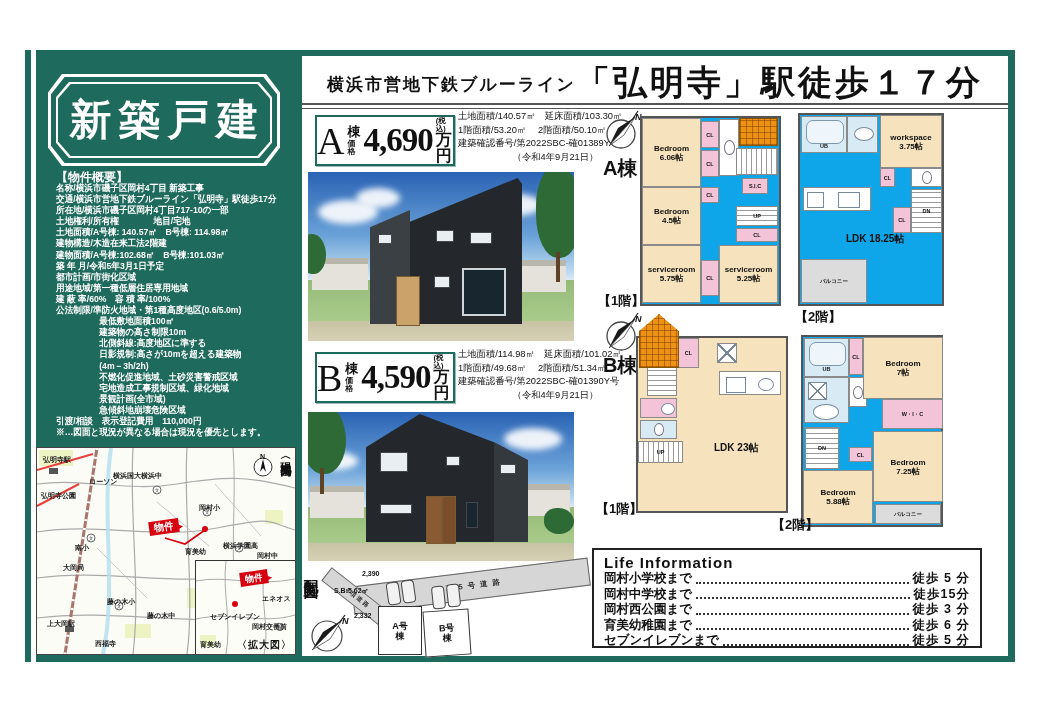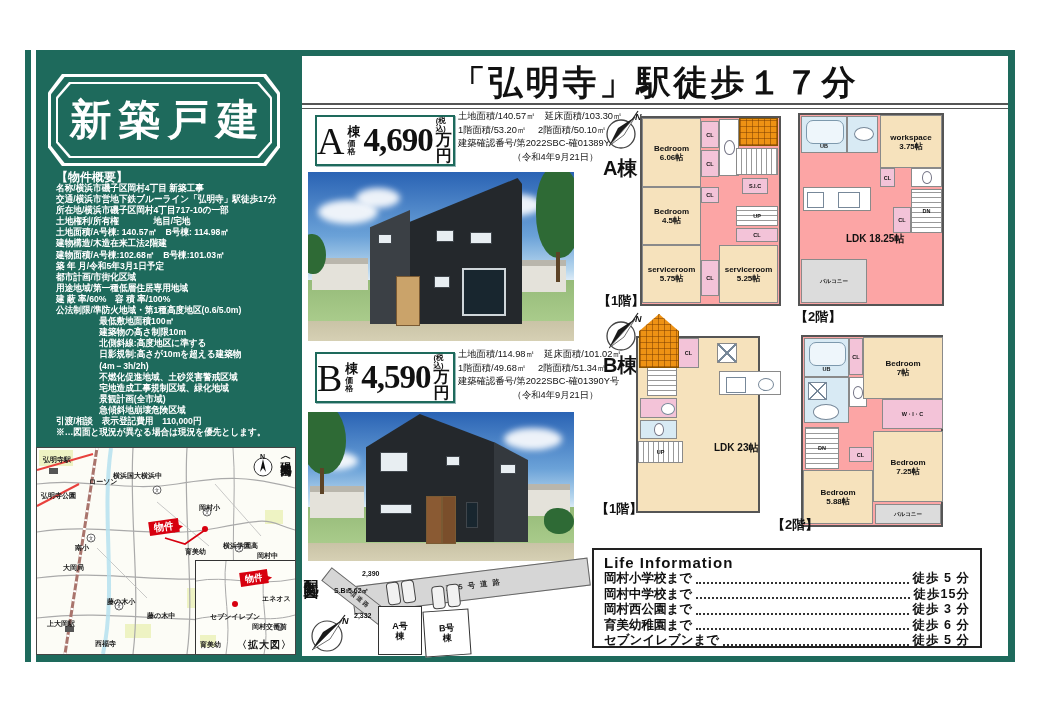--- a/index.html
+++ b/index.html
@@ -49,21 +49,21 @@
   .photo{overflow:hidden;background:linear-gradient(180deg,#2a63b4 0%,#6ba2d8 38%,#b8d7ee 58%,#dcebf7 64%,#96bb79 64%,#a9cb8b 88%,#c9c3a6 88%,#d6d0b4 100%)}
   .cloud{position:absolute;background:#fff;border-radius:50%;opacity:.9;filter:blur(3px)}
   .bgh{position:absolute;background:#e4e2da;border-top:6px solid #b9b6ac;height:26px}
   .tree{position:absolute;background:#2e6a35;border-radius:45% 55% 50% 50%}
   .trunk{position:absolute;background:#5c4326;width:4px}
   .hf{position:absolute}
   .win{position:absolute;background:#e8eef2;border:1px solid #40464c}
   .winD{position:absolute;background:#18262f;border:2px solid #cfd6da}
   .doorW{position:absolute;background:#caa36a;border:1px solid #7a5a33}
   
-  .plan{background:#fca5a5;border:2.5px solid #555;box-sizing:border-box}
+  .plan{background:#0ea5e9;border:2.5px solid #555;box-sizing:border-box}
   .rm{position:absolute;box-sizing:border-box;border:1px solid #8a8a8a;display:flex;
       flex-direction:column;align-items:center;justify-content:center;text-align:center;overflow:hidden}
   .cream{background:#f6e2bc}.pink{background:#f3c3d8}.blue{background:#d8eaf4}
   .grayrm{background:#dcdcdc}.whiterm{background:#fff}
   .st-h{background:repeating-linear-gradient(90deg,#fff 0 4px,#999 4px 5px)}
   .st-v{background:repeating-linear-gradient(0deg,#fff 0 4px,#999 4px 5px)}
   .entr{background-color:#ee9214;background-image:repeating-linear-gradient(0deg,rgba(120,60,0,.5) 0 1px,transparent 1px 6px),repeating-linear-gradient(90deg,rgba(120,60,0,.5) 0 1px,transparent 1px 6px);border:1px solid #8a5500}
   .rnm{font-size:8px;font-weight:bold;line-height:9px}
   .rsz{font-size:8px;font-weight:bold;line-height:9px}
   .rbig{font-size:10px;font-weight:bold;line-height:11px}
@@ -136,20 +136,21 @@
   <div class="ov-line">　　　　　(4m－3h/2h)</div>
   <div class="ov-line">　　　　　不燃化促進地域、土砂災害警戒区域</div>
   <div class="ov-line">　　　　　宅地造成工事規制区域、緑化地域</div>
   <div class="ov-line">　　　　　景観計画(全市域)</div>
   <div class="ov-line">　　　　　急傾斜地崩壊危険区域</div>
   <div class="ov-line">引渡/相談　表示登記費用　110,000円</div>
   <div class="ov-line">※…図面と現況が異なる場合は現況を優先とします。</div>
 </div>
 
 <div class="abs hl">
+  <span class="hl-pre">横浜市営地下鉄ブルーライン</span>
   <span class="hl-main">「弘明寺」駅徒歩１７分</span>
 </div>
 <div class="abs hl-rule"></div>
 
 <div class="abs pricebox" style="left:315px;top:115px">
   <span class="p-letter">A</span>
   <span class="p-col">
     <span class="p-tou">棟</span>
     <span class="p-kakaku">価格</span>
   </span>
@@ -318,21 +319,21 @@
   <div class="hf" style="left:186px;top:30px;width:34px;height:100px;background:#34393e;clip-path:polygon(0 0,100% 18%,100% 100%,0 100%)"></div>
   <div class="win" style="left:72px;top:40px;width:26px;height:18px"></div>
   <div class="win" style="left:138px;top:44px;width:12px;height:8px"></div>
   <div class="win" style="left:192px;top:52px;width:14px;height:8px"></div>
   <div class="win" style="left:72px;top:92px;width:30px;height:8px"></div>
   <div class="doorW" style="left:118px;top:84px;width:14px;height:46px;background:#8a5a33"></div>
   <div class="doorW" style="left:134px;top:84px;width:12px;height:46px;background:#7a4e2b"></div>
   <div class="win" style="left:158px;top:90px;width:10px;height:24px;background:#18262f"></div>
 </div>
 
-<div class="abs plan cream" style="left:636px;top:336px;width:124px;height:177px;background:#f6e2bc">
+<div class="abs plan cream" style="left:636px;top:336px;width:152px;height:177px;background:#f6e2bc">
   <div class="rm pink" style="left:40px;top:0;width:21px;height:30px">
       <span class="rtiny">CL</span>
     </div>
   <div class="rm whiterm xsq" style="left:79px;top:5px;width:20px;height:20px"></div>
   <div class="rm whiterm" style="left:81px;top:33px;width:62px;height:24px">
     <div class="sq-icon" style="left:6px;top:5px;width:18px;height:14px"></div>
     <div class="oval-icon" style="right:6px;top:6px;width:14px;height:11px"></div>
   </div>
   <div class="rm st-v" style="left:9px;top:29px;width:30px;height:29px"></div>
   <div class="rm pink" style="left:2px;top:60px;width:37px;height:20px">

